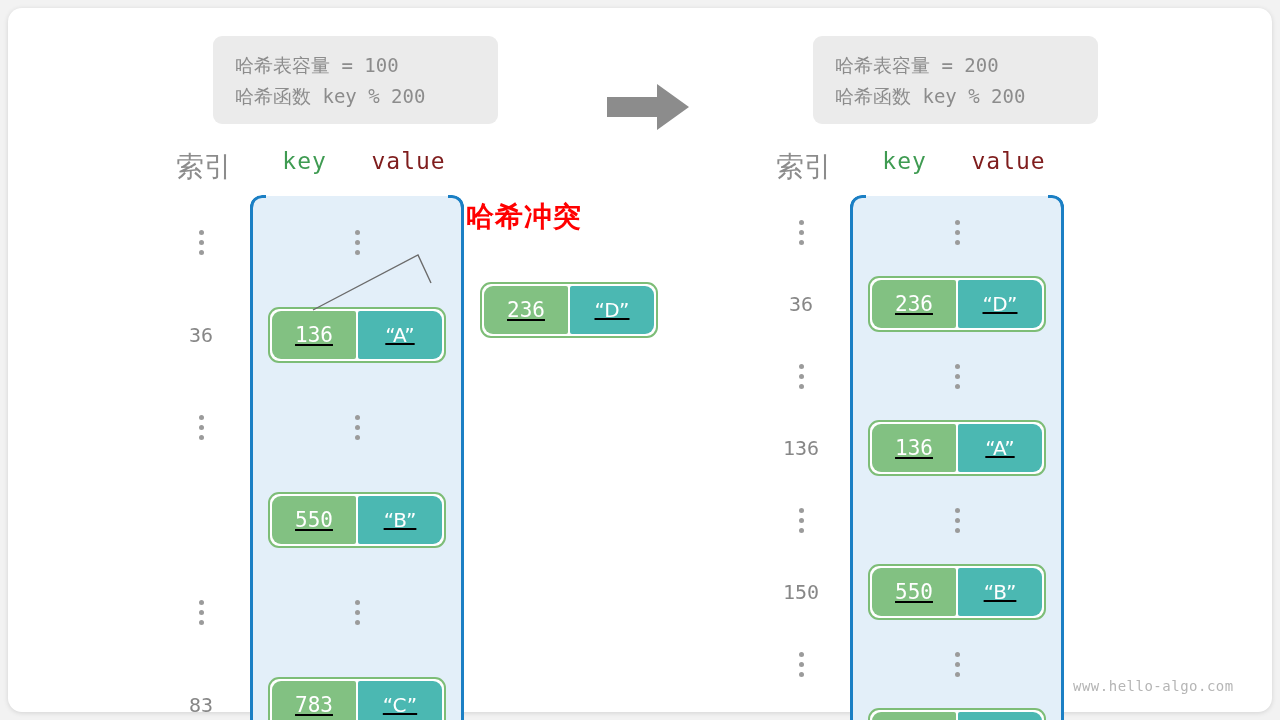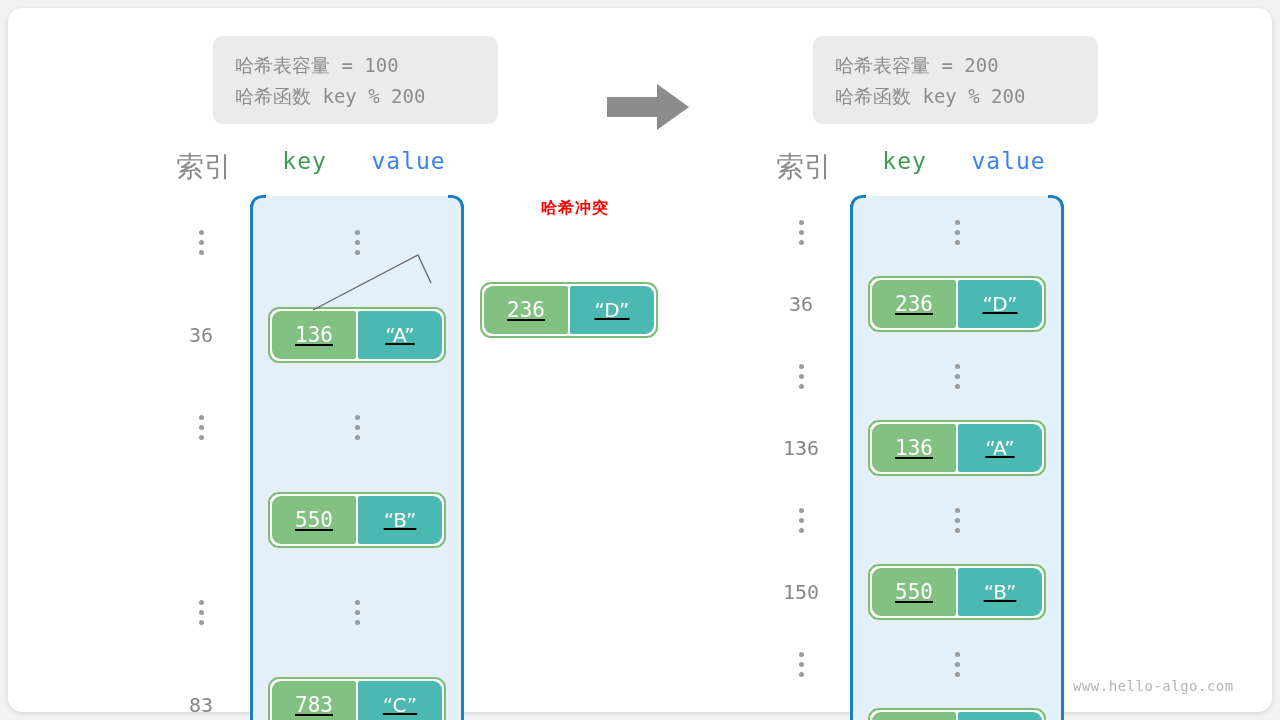--- a/index.html
+++ b/index.html
@@ -54,21 +54,21 @@
   .col-head .idx-head{
     position:absolute;left:0;top:0;width:92px;text-align:center;
     font-size:28px;color:#8c8c8c;
   }
   .col-head .kv-head{
     position:absolute;left:96px;top:0;width:220px;text-align:center;
     font-family:"DejaVu Sans Mono","Liberation Mono",monospace;
     font-size:23px;letter-spacing:1px;
   }
   .kv-head .k{color:#3f9b52;}
-  .kv-head .v{color:#3b82f6;}
+  .kv-head .v{color:#7f1d1d;}
 
   .bucket{
     position:relative;
     margin-left:92px;
     width:214px;
     background:#e3eff9;
     border-left:3px solid #1b7fc4;
     border-right:3px solid #1b7fc4;
     border-radius:12px;
     box-sizing:border-box;
@@ -132,22 +132,22 @@
     font-size:21px;
     box-sizing:border-box;
   }
   .pill .cell.key{background:#82c182;border-radius:9px 2px 2px 9px;}
   .pill .cell.val{background:#4bb8b2;border-radius:2px 9px 9px 2px;margin-left:2px;
                   font-family:"DejaVu Sans","Liberation Sans",sans-serif;font-size:20px;}
 
   
   #collision-group{position:absolute;left:455px;top:190px;width:260px;height:130px;}
   #collision-label{
-    position:absolute;left:12px;top:0;width:200px;text-align:center;
-    color:#ff0000;font-size:16px;font-weight:bold;letter-spacing:1px;
+    position:absolute;left:3px;top:0;width:200px;
+    color:#ff0000;font-size:28px;font-weight:bold;letter-spacing:1px;
   }
   #collision-pill{
     position:absolute;left:17px;top:84px;
   }
   #collision-line{position:absolute;left:-140px;top:0;width:420px;height:130px;overflow:visible;}
 
   
   #watermark{
     position:absolute;left:1065px;top:670px;
     font-family:"DejaVu Sans Mono","Liberation Mono",monospace;

